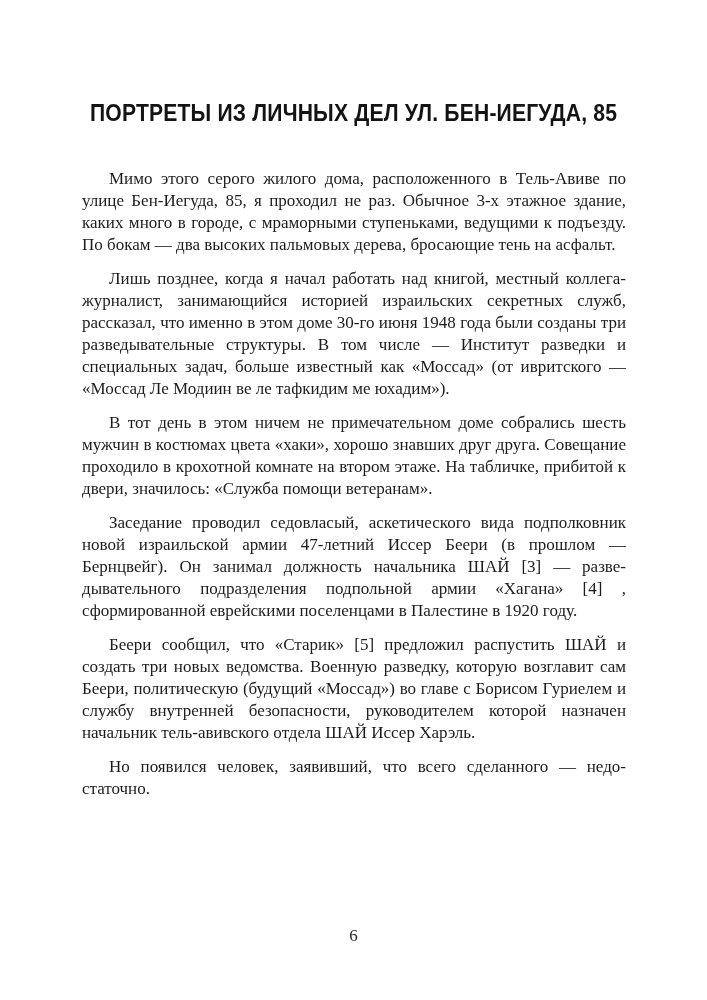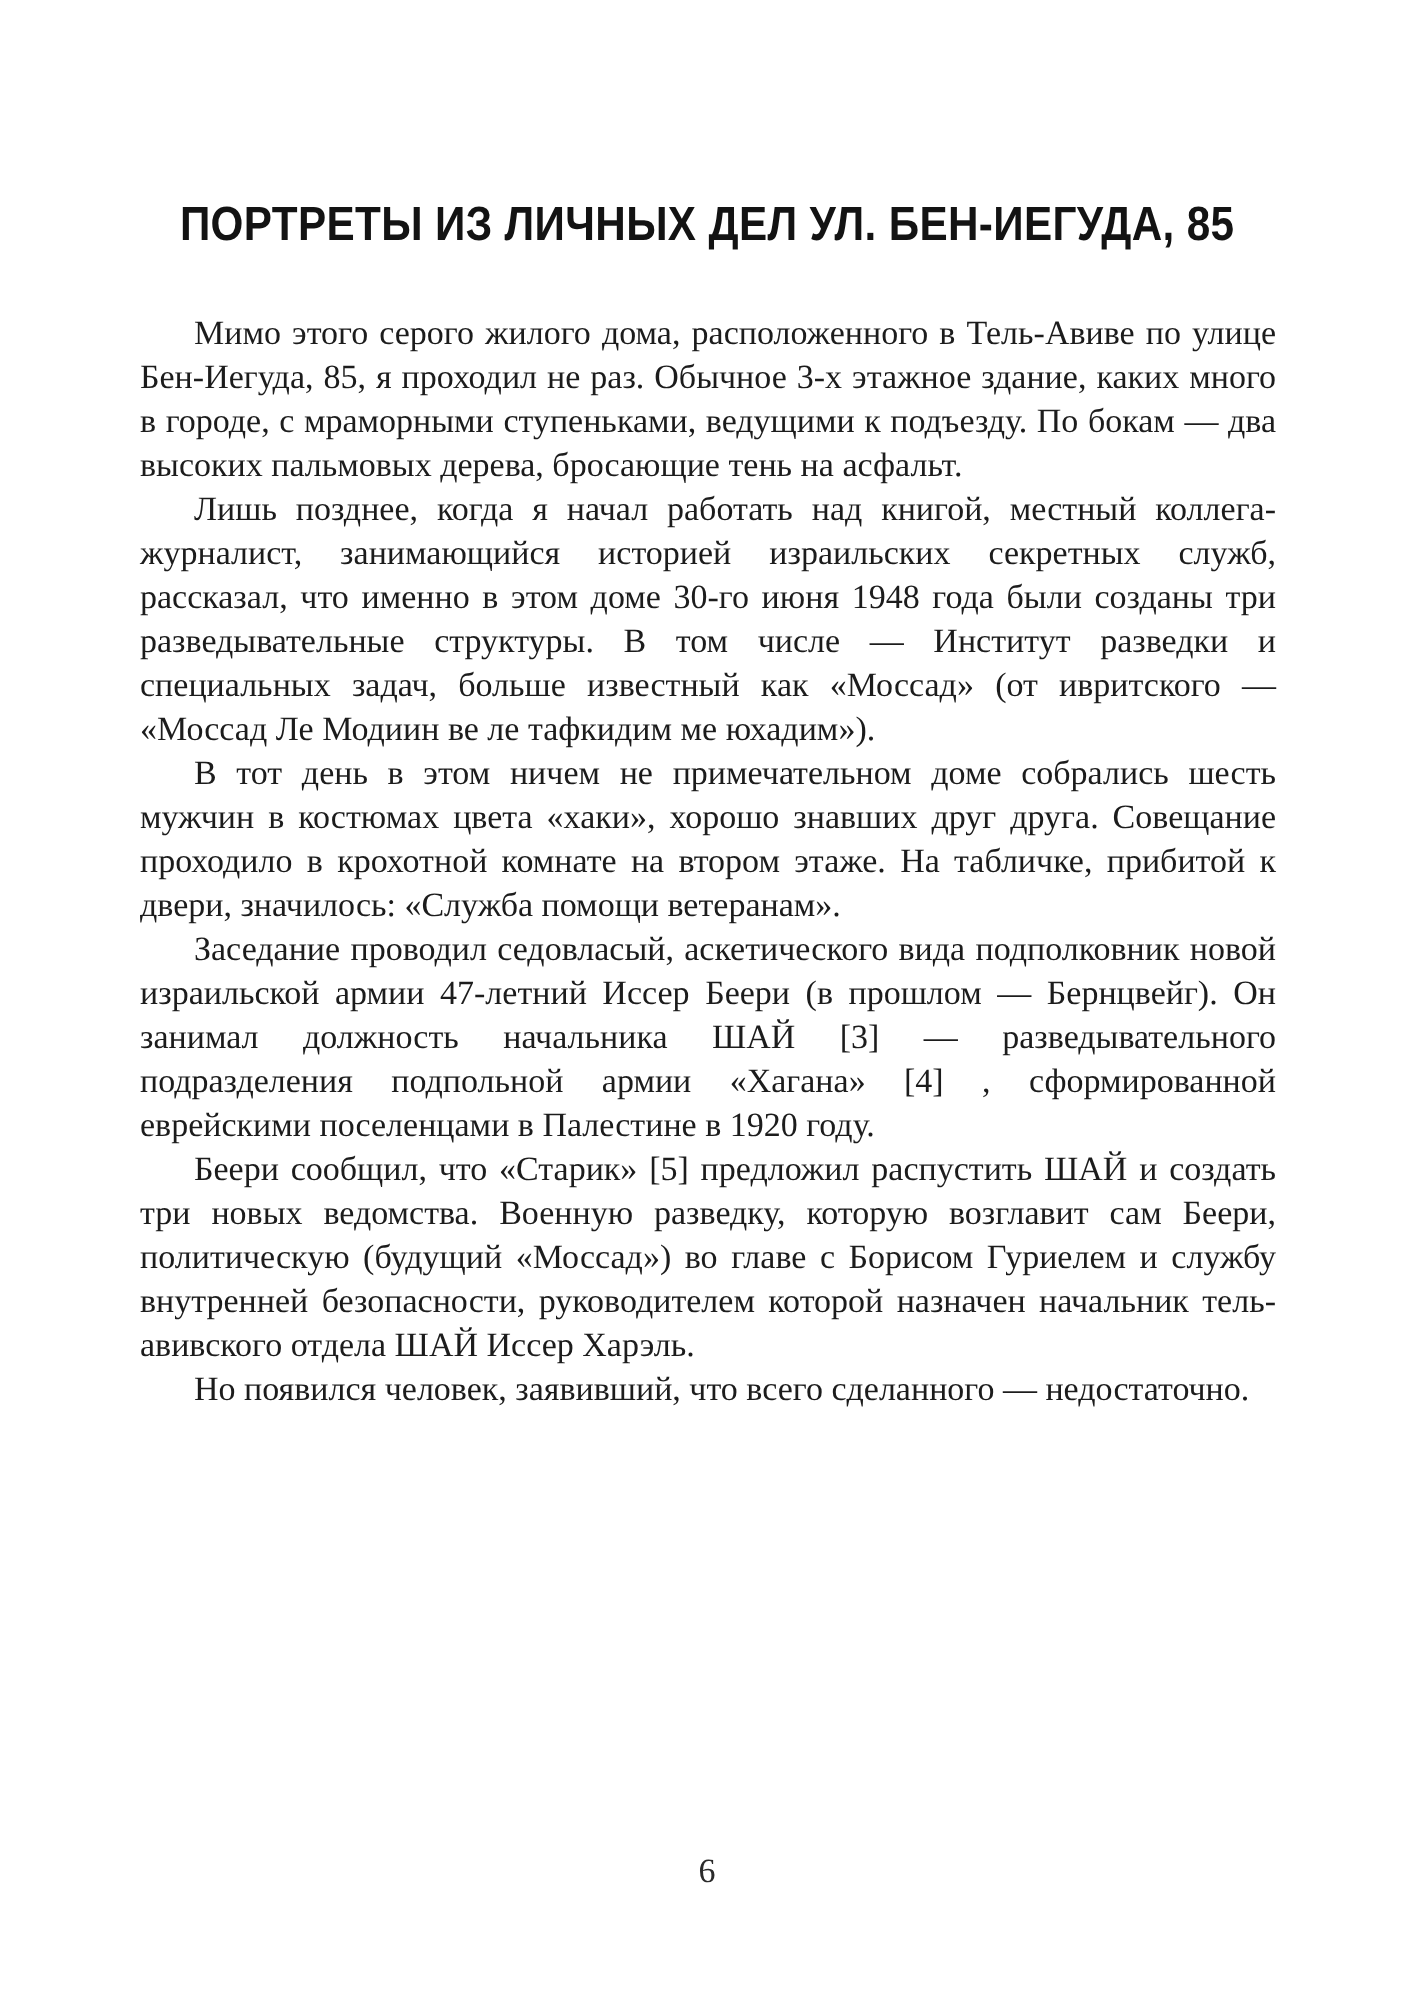--- a/index.html
+++ b/index.html
@@ -43,21 +43,21 @@
     top: 156px;
     left: 70px;
     width: 568px;
     font-family: "Liberation Serif", serif;
     font-size: 17px;
     line-height: 22px;
     text-align: justify;
     color: #1c1c1c;
   }
   .body-text p {
-    margin: 0;
+    margin: 12px;
     padding: 0;
     text-indent: 27px;
     hyphens: manual;
     -webkit-hyphens: manual;
   }
   .folio {
     position: absolute;
     top: 926px;
     left: 0;
     right: 0;

